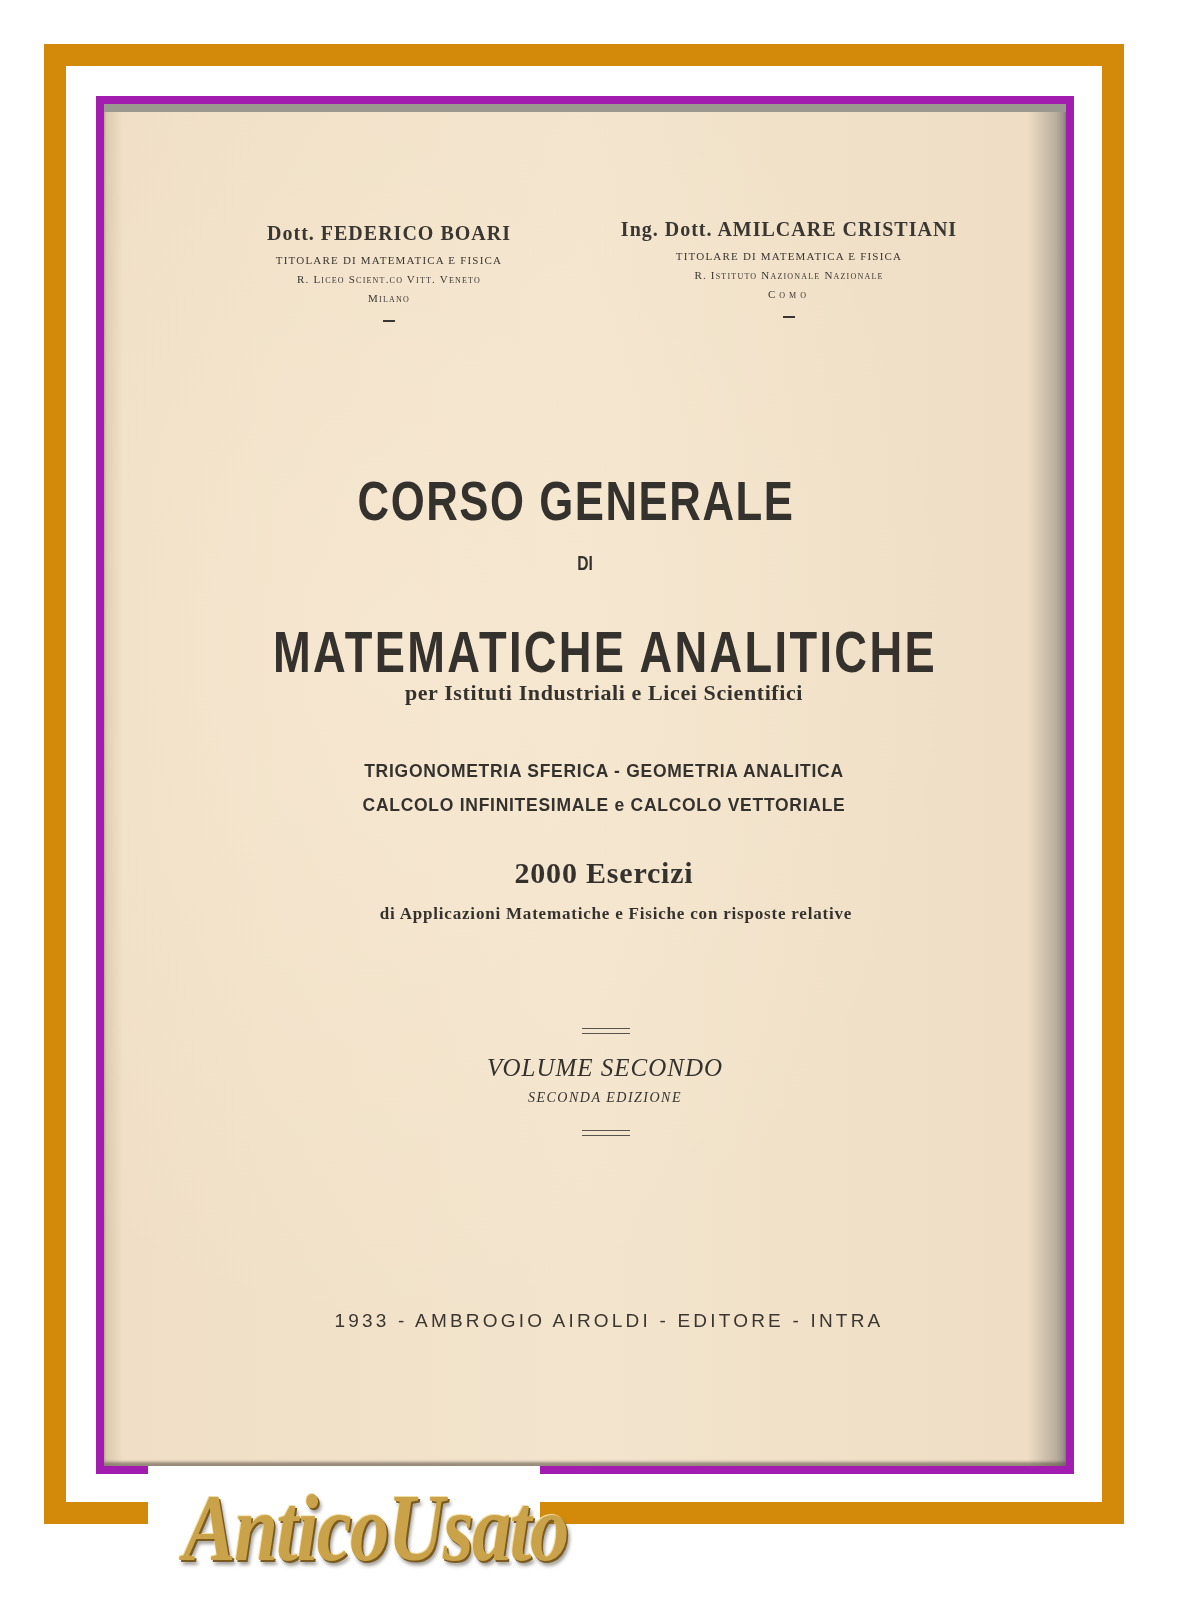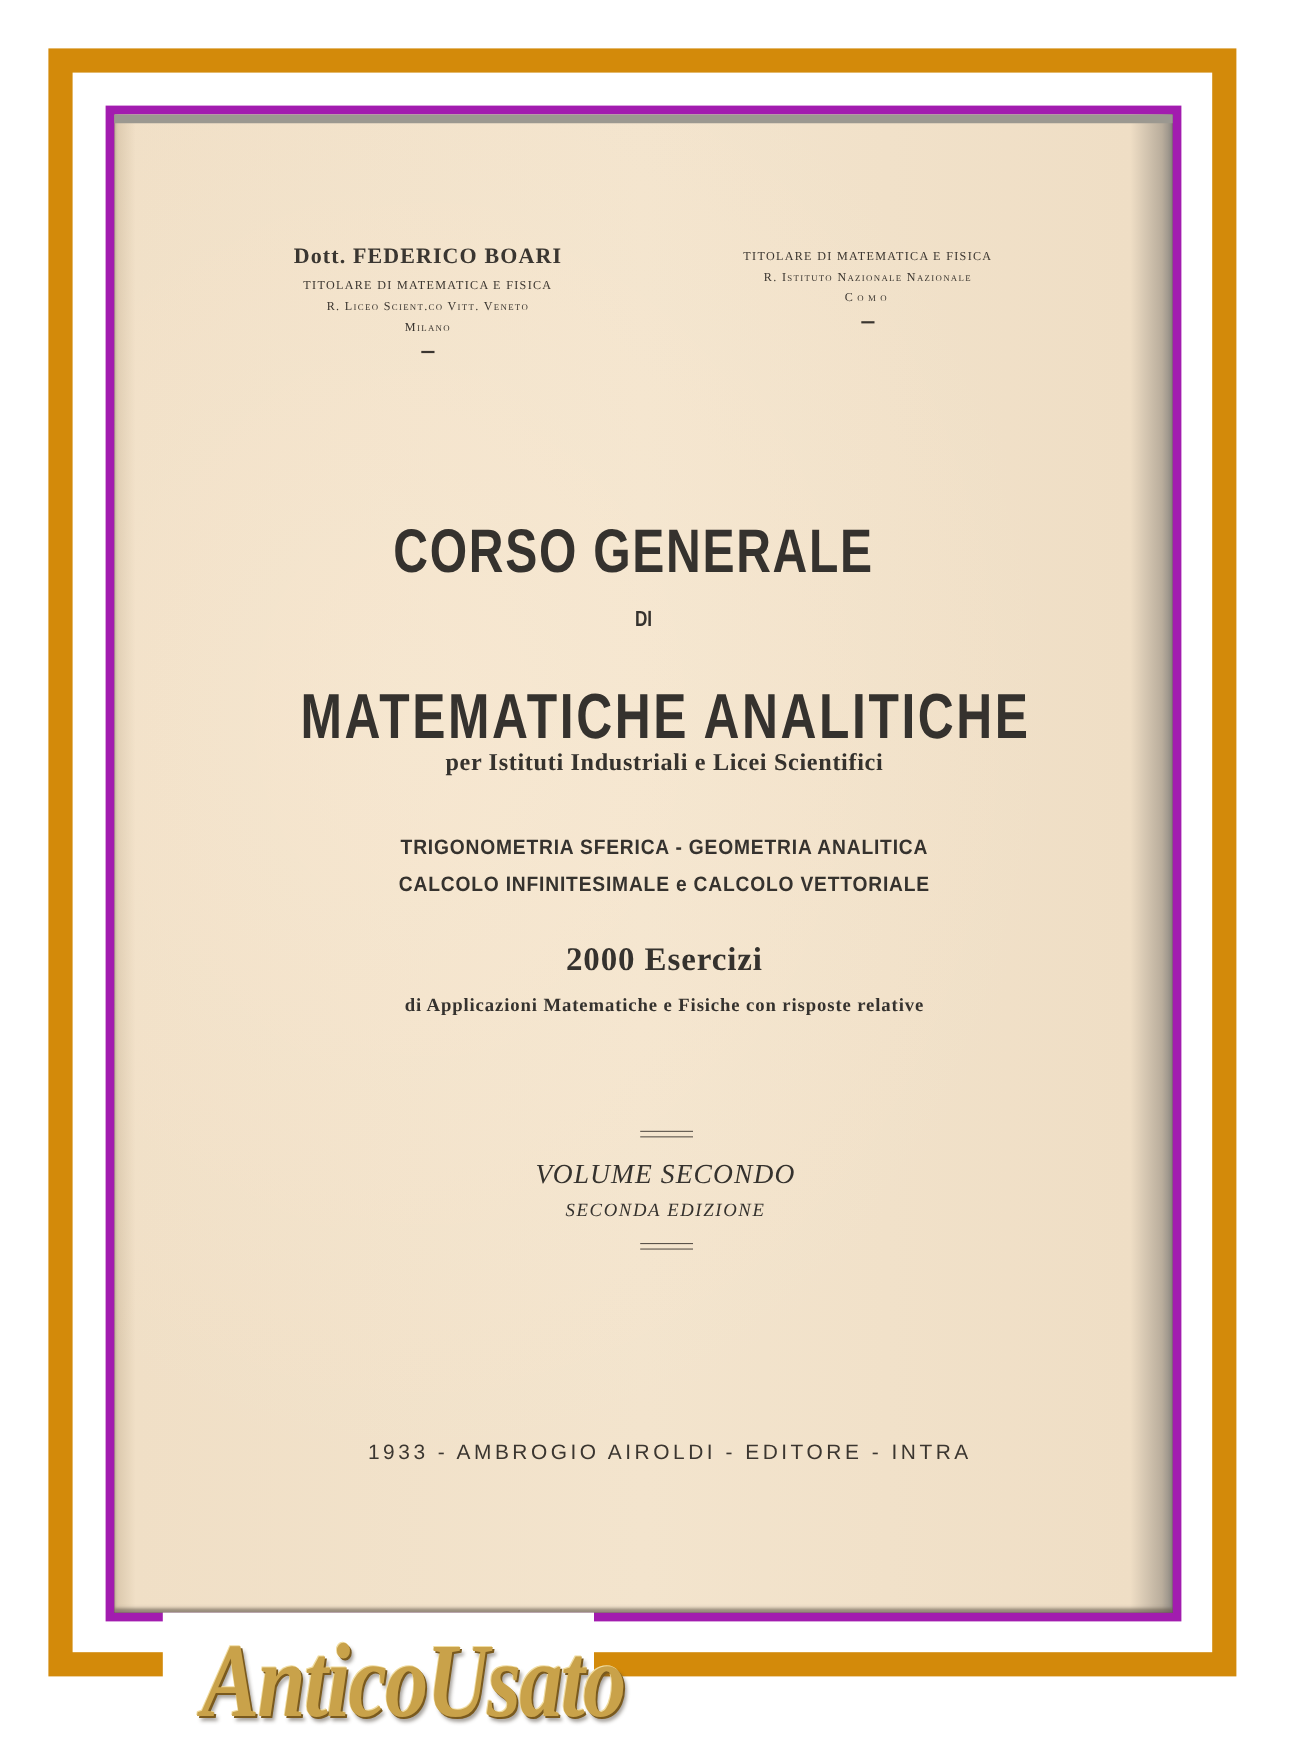--- a/index.html
+++ b/index.html
@@ -35,21 +35,21 @@
   }
   .t1 { font-size:56px; letter-spacing:2px; }
   .di { font-size:20px; }
   .t2 { font-size:58px; letter-spacing:3px; }
   .sub1 { font-family:"Liberation Serif", serif; font-weight:bold; font-size:22px; letter-spacing:0.6px; white-space:nowrap; color:#35322e; }
   .topics { font-family:"Liberation Sans", sans-serif; font-weight:bold; font-size:19px; letter-spacing:0.8px; line-height:34px; white-space:nowrap; transform:scaleX(0.92); color:#35322e; }
   .ex { font-family:"Liberation Serif", serif; font-weight:bold; font-size:30px; letter-spacing:0.8px; white-space:nowrap; color:#35322e; }
   .exsub { font-family:"Liberation Serif", serif; font-weight:bold; font-size:17px; letter-spacing:0.8px; white-space:nowrap; color:#35322e; }
   .rule { position:absolute; width:48px; height:4px; border-top:1px solid #5a534b; border-bottom:1px solid #5a534b; }
   .vol { font-family:"Liberation Serif", serif; font-style:italic; font-size:25px; letter-spacing:1px; white-space:nowrap; color:#35322e; }
-  .ed { font-family:"Liberation Serif", serif; font-style:italic; font-size:17px; letter-spacing:1.5px; white-space:nowrap; color:#35322e; }
+  .ed { font-family:"Liberation Serif", serif; font-style:italic; font-size:14px; letter-spacing:1.5px; white-space:nowrap; color:#35322e; }
   .pub { font-family:"Liberation Sans", sans-serif; font-size:19px; letter-spacing:3.2px; white-space:nowrap; color:#3b3630; }
   .logo-wrap {
     position:absolute; left:148px; top:1466px; width:392px; height:134px; background:#ffffff;text-decoration:underline;
   }
   .logo {
     position:absolute; left:0; top:0; width:100%; height:100%;
     text-align:center; font-family:"Liberation Serif", serif; font-style:italic; font-weight:bold;
     font-size:96px; line-height:124px; letter-spacing:-2px;
     color:#c9a24a;
     text-shadow: 2px 2px 0 #7a5a1e, -1px -1px 0 #f0dca0, 4px 5px 4px rgba(60,50,40,0.45);
@@ -67,20 +67,21 @@
     <div class="abs" style="left:130px; top:118px; width:310px;">
       <div class="author-name">Dott. FEDERICO BOARI</div>
       <div style="height:6px"></div>
       <div class="author-sub">TITOLARE DI MATEMATICA E FISICA</div>
       <div class="author-sub">R. Liceo Scient.co Vitt. Veneto</div>
       <div class="author-sub">Milano</div>
       <span class="dash"></span>
     </div>
 
     <div class="abs" style="left:510px; top:114px; width:350px;">
+      <div class="author-name">Ing. Dott. AMILCARE CRISTIANI</div>
       <div style="height:6px"></div>
       <div class="author-sub">TITOLARE DI MATEMATICA E FISICA</div>
       <div class="author-sub">R. Istituto Nazionale Nazionale</div>
       <div class="author-sub" style="letter-spacing:4px;">Como</div>
       <span class="dash"></span>
     </div>
 
     <div class="abs" style="left:0; top:364px; width:944px;">
       <div class="title t1">CORSO GENERALE</div>
     </div>
@@ -92,21 +93,21 @@
     </div>
 
     <div class="abs sub1" style="left:0; top:576px; width:1000px;">per Istituti Industriali e Licei Scientifici</div>
 
     <div class="abs" style="left:0; top:650px; width:1000px;">
       <div class="topics">TRIGONOMETRIA SFERICA - GEOMETRIA ANALITICA</div>
       <div class="topics">CALCOLO INFINITESIMALE e CALCOLO VETTORIALE</div>
     </div>
 
     <div class="abs ex" style="left:0; top:752px; width:1000px;">2000 Esercizi</div>
-    <div class="abs exsub" style="left:0; top:800px; width:1000px;">di Applicazioni Matematiche e Fisiche con risposte relative</div>
+    <div class="abs exsub" style="left:12px; top:800px; width:1000px;">di Applicazioni Matematiche e Fisiche con risposte relative</div>
 
     <div class="rule" style="left:478px; top:924px;"></div>
     <div class="abs vol" style="left:0; top:950px; width:1002px;">VOLUME SECONDO</div>
     <div class="abs ed" style="left:0; top:986px; width:1002px;">SECONDA EDIZIONE</div>
     <div class="rule" style="left:478px; top:1026px;"></div>
 
     <div class="abs pub" style="left:0; top:1206px; width:1010px;">1933 - AMBROGIO AIROLDI - EDITORE - INTRA</div>
 
   </div>
 </div>

